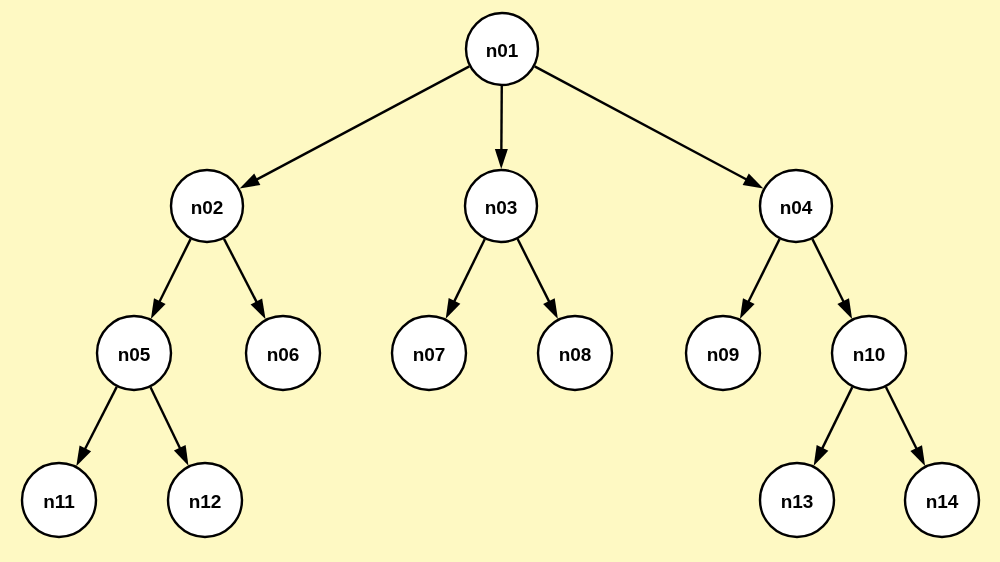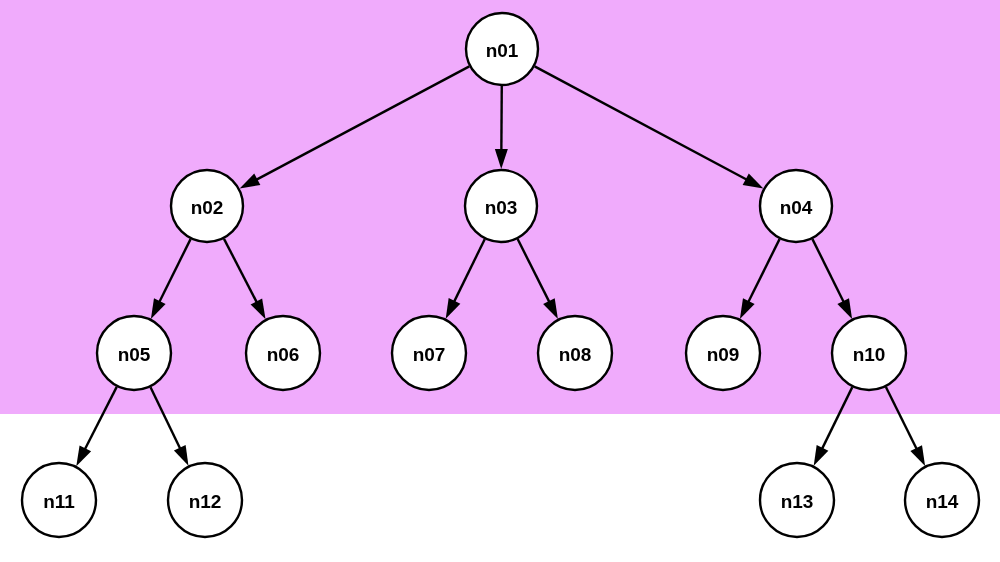--- a/index.html
+++ b/index.html
@@ -10,22 +10,22 @@
   }
   body {
     width: 1000px;
     height: 562px;
     font-family: "Liberation Sans", sans-serif;
     overflow: hidden;
   }
   #diagram-root {
     position: relative;
     width: 1000px;
-    height: 414px;
-    background: #f0abfc;
+    height: 562px;
+    background: #fef9c3;
   }
   #graph-svg {
     display: block;
     width: 1000px;
     height: 562px;
   }
   .edge-line {
     stroke: #000000;
     stroke-width: 2.4;
     fill: none;

